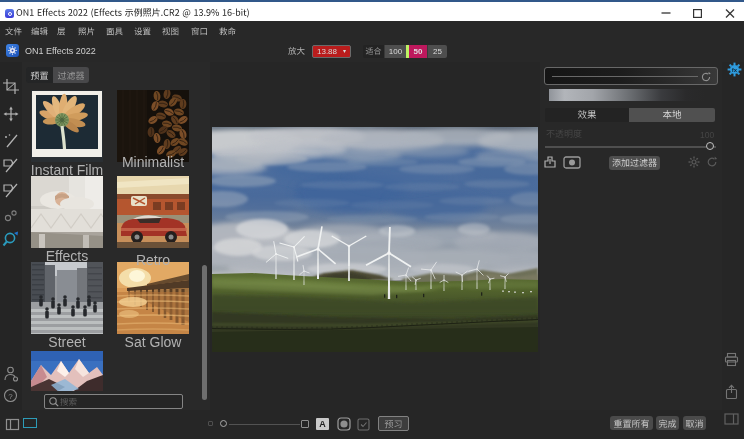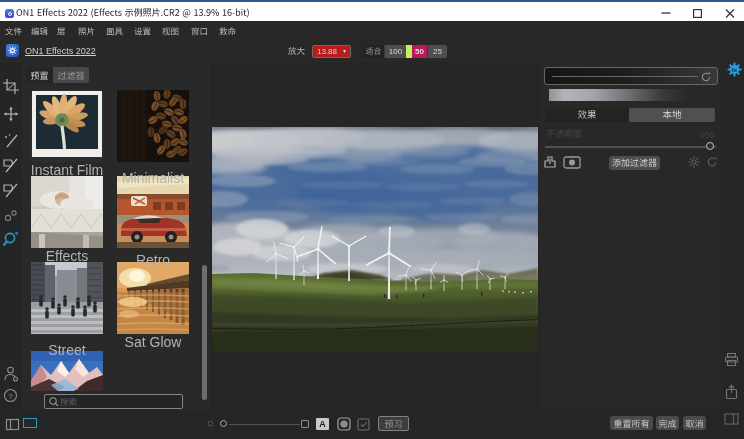--- a/index.html
+++ b/index.html
@@ -7,21 +7,21 @@
 #app{position:relative;width:744px;height:439px;}
 .abs{position:absolute;}
 
 #titlebar{position:absolute;left:0;top:0;width:744px;height:21px;background:#fff;border-top:2px solid #31588a;}
 #appicon{position:absolute;left:5px;top:7px;width:9px;height:9px;border-radius:2.5px;background:linear-gradient(180deg,#5a7ae8,#3a3ad8);}
 
 #menubar{position:absolute;left:0;top:21px;width:744px;height:20px;background:#282828;color:#c0c0c0;font-size:8.5px;}
 
 #header{position:absolute;left:0;top:41px;width:744px;height:21px;background:#282828;}
 #logo{position:absolute;left:6px;top:3px;width:13px;height:13px;border-radius:3px;background:linear-gradient(135deg,#3f86e8,#1c4fb4);}
-#hname{position:absolute;left:25px;top:5px;font-size:9px;color:#cfcfcf;text-decoration:underline;}
+#hname{position:absolute;left:25px;top:5px;font-size:9px;color:#cfcfcf;}
 #zoomdd{position:absolute;left:312px;top:4px;width:39px;height:13px;background:#b91c1c;border:1px solid #6a6a6a;border-radius:2px;color:#d8d8d8;font-size:8px;line-height:11px;padding-left:4px;}
 #seg{position:absolute;left:363px;top:4px;height:13px;border-radius:2px;overflow:hidden;display:flex;}
 #seg div{height:13px;font-size:8px;line-height:13px;text-align:center;}
 
 #toolstrip{position:absolute;left:0;top:62px;width:22px;height:348px;background:#252525;}
 #leftpanel{position:absolute;left:22px;top:62px;width:188px;height:348px;background:#292929;}
 #canvas{position:absolute;left:210px;top:62px;width:330px;height:348px;background:#262626;}
 #rightpanel{position:absolute;left:540px;top:62px;width:182px;height:348px;background:#282828;}
 #rightstrip{position:absolute;left:722px;top:62px;width:22px;height:348px;background:#262626;}
 
@@ -81,21 +81,21 @@
           </g>
         </g>
         <circle cx="4.5" cy="4.5" r="1" fill="#2a50c0"></circle>
       </svg>
     <div id="hname">ON1 Effects 2022</div>
 
     <div id="zoomdd">13.88 <span style="float:right;margin-right:4px;font-size:6px;">▾</span></div>
     <div id="seg">
       <div style="width:21px;background:#232323;color:#999;"></div>
       <div style="width:22px;background:#4e4e4e;color:#ddd;border-left:1px solid #3a3a3a;">100</div>
-      <div style="width:21px;background:#be185d;color:#ddd;border-left:6px solid #bef264;font-weight:bold;">50</div>
+      <div style="width:21px;background:#be185d;color:#ddd;border-left:3px solid #bef264;font-weight:bold;">50</div>
       <div style="width:20px;background:#4e4e4e;color:#ddd;border-left:1px solid #3a3a3a;">25</div>
     </div>
   </div>
 
   <div id="toolstrip"></div>
   <svg class="abs" style="left:0;top:62px;" width="22" height="348" viewBox="0 0 22 348">
 
     <g stroke="#b2b2b2" stroke-width="1.2" fill="none">
       <path d="M7,17 L7,28 L19,28 M3,21 L15,21 L15,32"></path>
       <path d="M15,21 L7,28" stroke-width="1"></path>
@@ -417,24 +417,24 @@
         <rect x="0" y="0" width="72" height="10" fill="#2f62b4"></rect>
         <path d="M0,30 L10,14 L20,24 L30,10 L38,22 L48,8 L58,22 L66,16 L72,24 L72,44 L0,44 Z" fill="#e3c0bc"></path>
         <path d="M30,10 L38,22 L34,26 L26,20 Z" fill="#fdf0ea"></path>
         <path d="M48,8 L58,22 L52,26 L44,18 Z" fill="#f6e4de"></path>
         <path d="M0,30 L10,14 L16,26 L8,34 L0,36 Z" fill="#c78b90"></path>
         <path d="M0,36 L18,28 L34,36 L20,44 L0,44 Z" fill="#4a3433"></path>
         <path d="M72,24 L56,30 L40,42 L58,44 L72,44 Z" fill="#3e2c2c"></path>
         <path d="M20,34 L34,28 L48,38 L30,43 Z" fill="#8fb6d8" opacity="0.85"></path>
       </svg>
       <div class="plabel" style="left:5px;top:76px;">Instant Film</div>
-      <div class="plabel" style="left:91px;top:84px;">Minimalist</div>
+      <div class="plabel" style="left:91px;top:68px;">Minimalist</div>
       <div class="plabel" style="left:5px;top:162px;">Effects</div>
       <div class="plabel" style="left:91px;top:166px;">Retro</div>
-      <div class="plabel" style="left:5px;top:256px;">Street</div>
+      <div class="plabel" style="left:5px;top:248px;">Street</div>
       <div class="plabel" style="left:91px;top:248px;">Sat Glow</div>
   </div>
   <div id="search">
       <svg width="12" height="12" style="position:absolute;left:3px;top:1px;" viewBox="0 0 12 12">
         <circle cx="5" cy="5" r="3.2" fill="none" stroke="#9a9a9a" stroke-width="1.1"></circle>
         <line x1="7.5" y1="7.5" x2="10.2" y2="10.2" stroke="#9a9a9a" stroke-width="1.1"></line>
       </svg>
     </div>
   <div class="abs" style="left:202px;top:265px;width:5px;height:135px;background:#6e6e6e;border-radius:3px;"></div>
 

